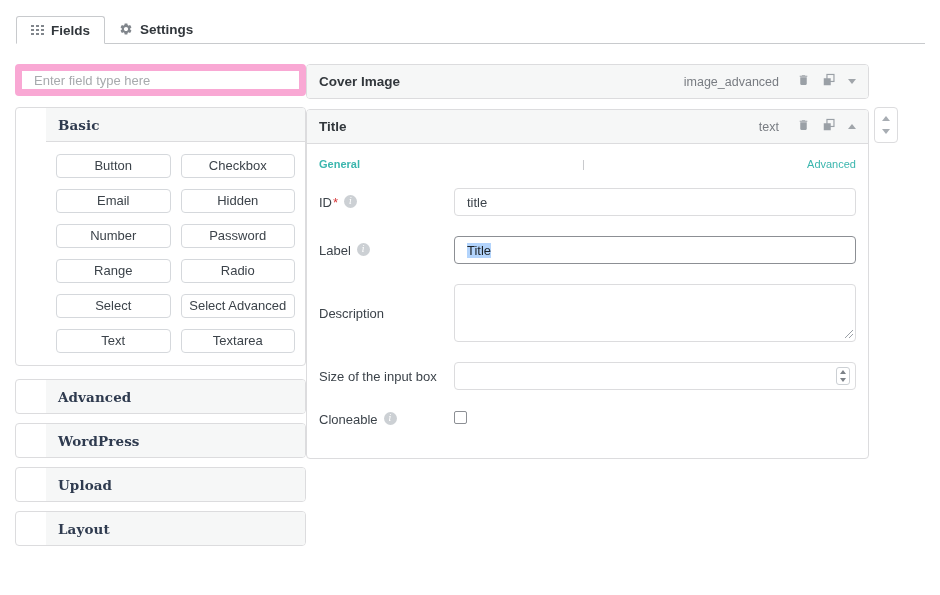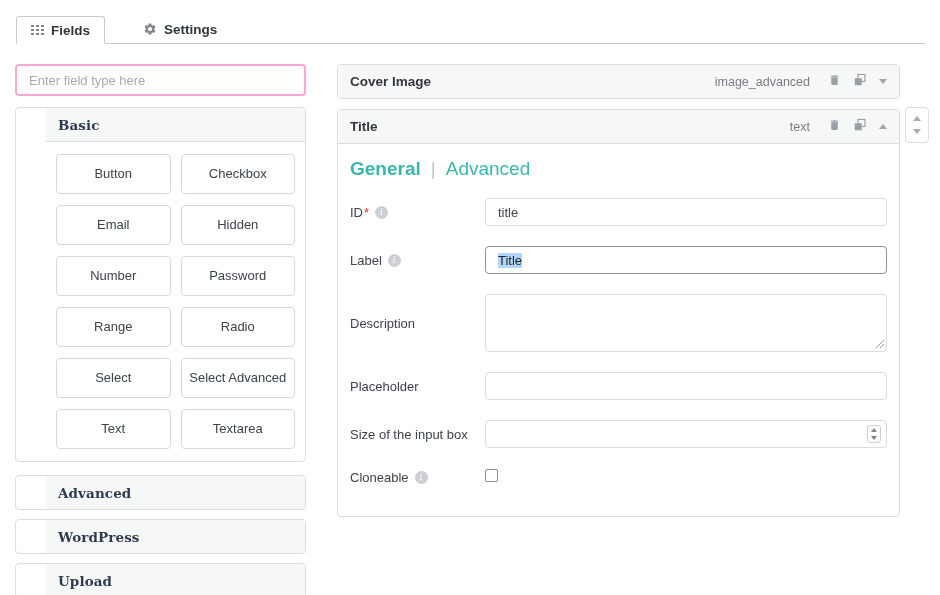--- a/index.html
+++ b/index.html
@@ -2,65 +2,65 @@
 <html><head>
 <meta charset="utf-8">
 <style>
   html,body{margin:0;padding:0;}
   body{
     width:940px;height:595px;background:#fff;overflow:hidden;
     font-family:"Liberation Sans", sans-serif;color:#3c434a;
     -webkit-font-smoothing:antialiased;
   }
   
-  .tabbar{display:flex;margin:15px 15px 0 16px;border-bottom:1px solid #c8cacd;height:28px;gap:24px;}
+  .tabbar{display:flex;margin:15px 15px 0 16px;border-bottom:1px solid #c8cacd;height:28px;}
   .tab{display:flex;align-items:center;gap:7px;padding:0 14px;font-weight:bold;font-size:13.5px;
        color:#32373c;position:relative;top:0;cursor:pointer;height:28px;box-sizing:border-box;}
   .tab.active{background:#fff;border:1px solid #c8cacd;border-bottom:1px solid #fff;
        border-radius:3px 3px 0 0;top:1px;}
   .tab .ticon{display:flex;align-items:center;}
   
   .content{display:flex;align-items:flex-start;padding:20px 0 0 15px;}
   
   .sidebar{width:291px;flex:none;}
-  .search-input{width:100%;box-sizing:border-box;height:32px;border:2px solid #f9a8d4;border-radius:4px;
+  .search-input{width:100%;box-sizing:border-box;height:32px;border:7px solid #f9a8d4;border-radius:4px;
       padding:0 12px;font-size:13px;color:#3c434a;font-family:inherit;outline:none;background:#fff;}
   .search-input::placeholder{color:#a7aaad;}
   .side-section{border:1px solid #dcdcde;border-radius:4px;margin-top:9px;background:#fff;overflow:hidden;padding-left:30px;}
   .side-section.first{margin-top:11px;}
   .side-section.gap{margin-top:13px;}
   .side-header{background:#f6f7f7;padding:9px 12px 8px;font-family:"DejaVu Serif", serif;font-weight:bold;
       font-size:13.5px;color:#2f3b4f;cursor:pointer;letter-spacing:.1px;}
   .side-section.open .side-header{border-bottom:1px solid #dcdcde;}
   .type-grid{display:grid;grid-template-columns:1fr 1fr;gap:11px 10px;padding:12px 10px;}
-  .type-btn{height:40px;border:1px solid #d5d8dc;border-radius:4px;background:#fff;font-size:13px;
+  .type-btn{height:24px;border:1px solid #d5d8dc;border-radius:4px;background:#fff;font-size:13px;
       color:#3c434a;font-family:inherit;cursor:pointer;padding:0;line-height:22px;}
   
-  .editor{width:563px;margin-left:31px;flex:none;border-radius:15px;}
+  .editor{width:563px;flex:none;border-radius:15px;}
   .card{border:1px solid #dcdcde;border-radius:4px;background:#fff;}
   .card + .card{margin-top:10px;}
   .card-header{display:flex;align-items:center;background:#f6f7f7;height:33px;padding:0 12px;
       border-radius:3px;cursor:pointer;}
   .card.expanded .card-header{border-bottom:1px solid #dcdcde;border-radius:3px 3px 0 0;}
   .card-title{font-weight:bold;font-size:13.5px;color:#32373c;flex:1;}
   .card-type{font-size:12.5px;color:#787c82;margin-right:6px;}
   .icon-btn{margin-left:12px;cursor:pointer;display:flex;align-items:center;background:none;border:none;padding:0;}
   .caret-down{width:0;height:0;border-left:4px solid transparent;border-right:4px solid transparent;
       border-top:5px solid #a0a5aa;}
   .caret-up{width:0;height:0;border-left:4px solid transparent;border-right:4px solid transparent;
       border-bottom:5px solid #a0a5aa;}
   
   .card-body{padding:14px 12px 30px;}
-  .subtabs{display:flex;align-items:center;gap:10px;font-size:19px;margin:0 0 18px 0;}
+  .subtabs{display:flex;align-items:center;gap:10px;font-size:11px;margin:0 0 18px 0;justify-content:space-between;}
   .subtab{color:#3bb6ae;cursor:pointer;text-decoration:none;}
   .subtab.active{font-weight:bold;}
   .subtab-sep{color:#c3c4c7;}
   .frow{display:flex;align-items:center;margin-bottom:20px;}
   .frow:last-child{margin-bottom:0;}
-  .flabel{width:135px;flex:none;font-size:13px;color:#3c434a;display:flex;align-items:center;}
+  .flabel{width:135px;flex:none;font-size:13px;color:#3c434a;display:flex;}
   .req{color:#d63638;margin-left:1px;}
   .info-icon{width:13px;height:13px;border-radius:50%;background:#ccd0d4;color:#fff;font-size:9px;
       display:inline-flex;align-items:center;justify-content:center;margin-left:6px;
       font-family:"DejaVu Serif", serif;font-style:italic;flex:none;}
   .fctrl{flex:1;position:relative;}
   .text-input{width:100%;box-sizing:border-box;height:28px;border:1px solid #dcdcde;border-radius:4px;
       padding:0 12px;font-size:13px;color:#3c434a;font-family:inherit;outline:none;background:#fff;}
   .fake-input{width:100%;box-sizing:border-box;height:28px;border:1px solid #8c8f94;border-radius:4px;
       display:flex;align-items:center;padding:0 12px;font-size:13px;color:#1d2327;background:#fff;}
   .selection{background:#b3d4fc;}
@@ -243,28 +243,20 @@
             <div class="flabel">
               <span>Description</span>
             </div>
             <div class="fctrl">
               <textarea class="text-area" style=""></textarea>
               <span class="resize-grip"></span>
             </div>
           </div>
 
 
-          <div class="frow">
-            <div class="flabel">
-              <span>Placeholder</span>
-            </div>
-            <div class="fctrl">
-              <input class="text-input" type="text" value="" style="">
-            </div>
-          </div>
 
           <div class="frow">
             <div class="flabel">
               <span>Size of the input box</span>
             </div>
             <div class="fctrl">
               <input class="text-input" type="text" value="" style="">
               <span class="spinner">
                 <span class="spin-up"></span>
                 <span class="spin-down"></span>

